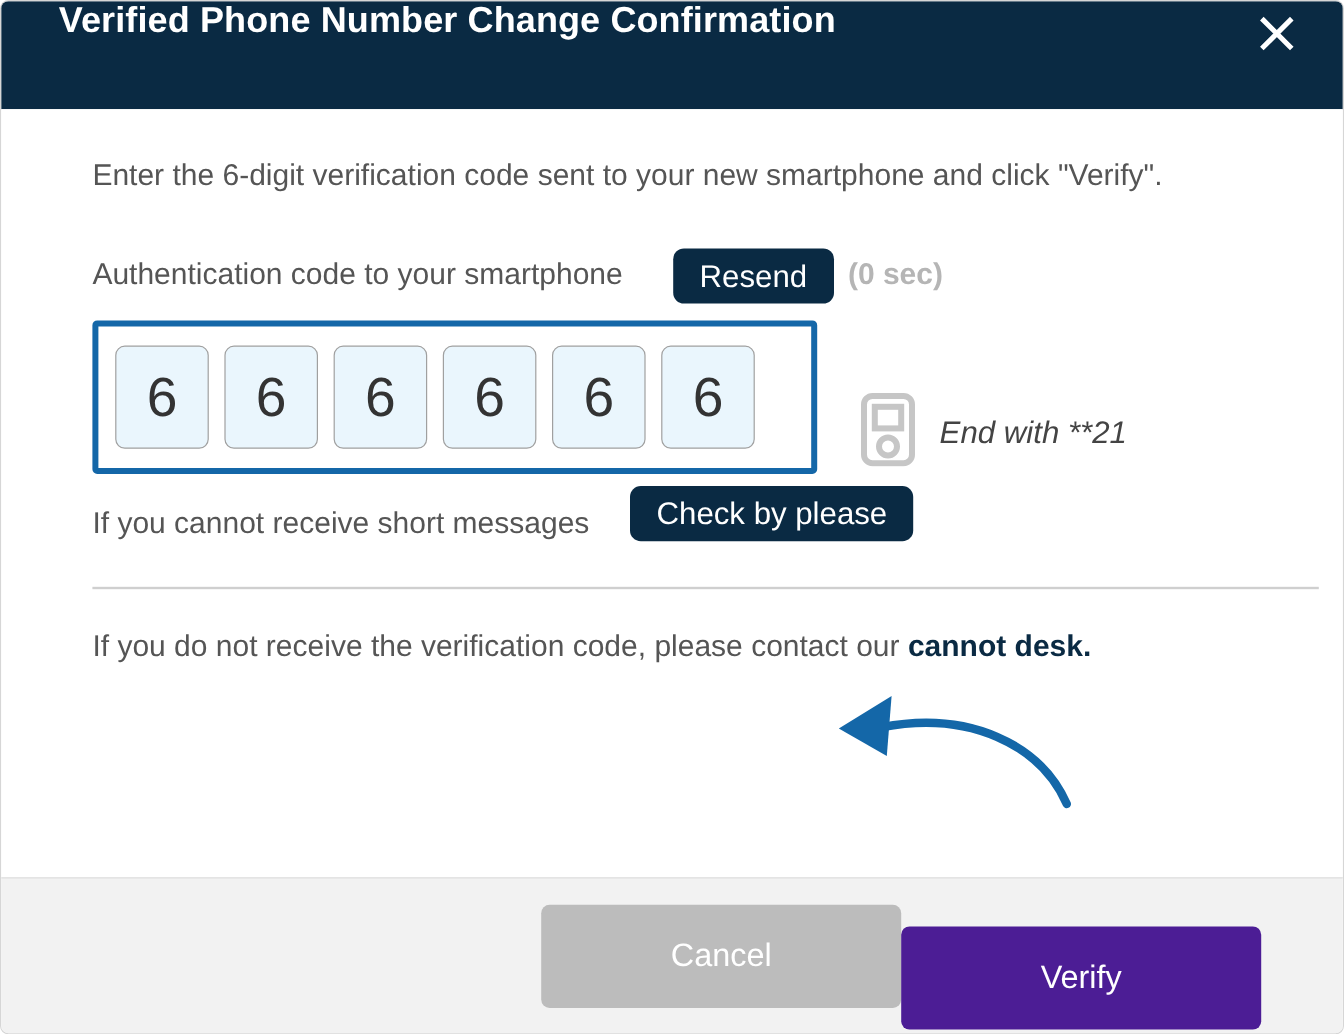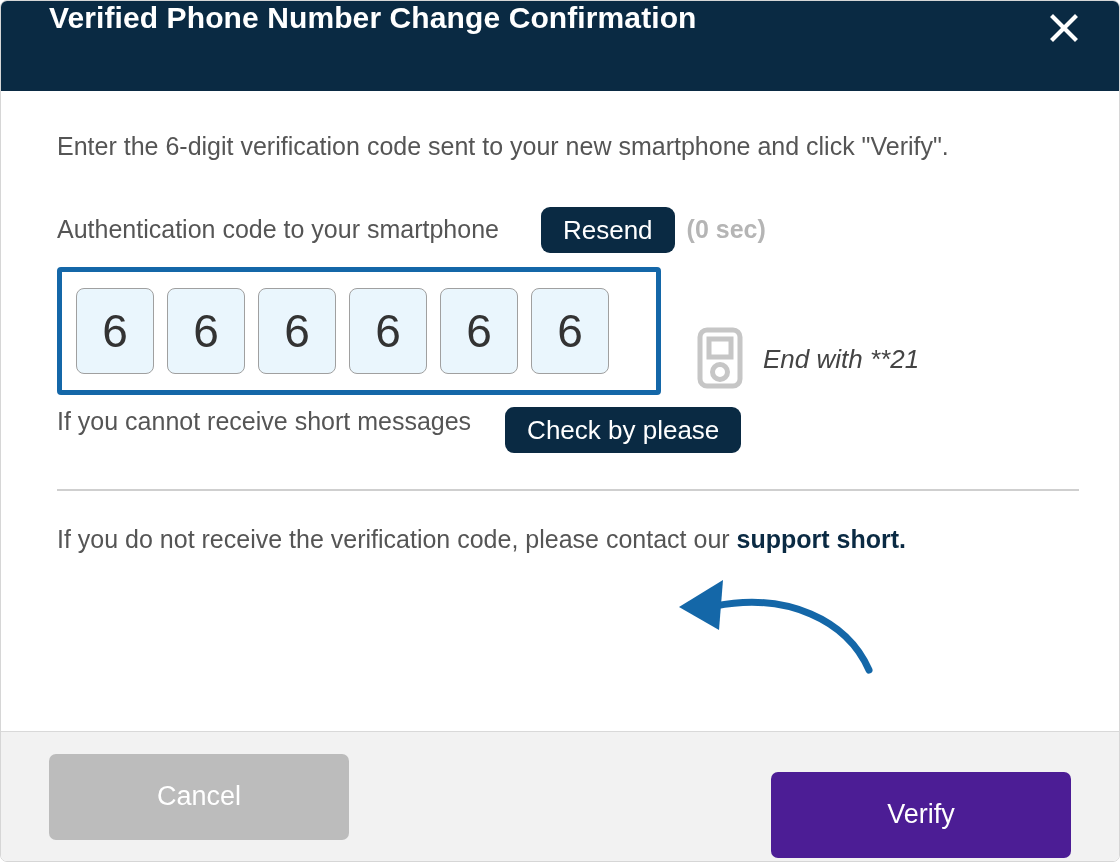--- a/index.html
+++ b/index.html
@@ -55,21 +55,21 @@
     background: transparent;
     border: none;
     padding: 0;
   }
   .close-btn svg { display: block; }
 
   
   .dialog-body {
     flex: 1;
     background: #ffffff;
-    padding: 38px 48px 0 56px;
+    padding: 38px 48px 0 76px;
     box-sizing: border-box;
     position: relative;
   }
 
   .intro-text {
     font-size: 25px;
     color: #555555;
     line-height: 1.42;
     max-width: 1020px;
     margin: 0 0 42px 0;
@@ -162,21 +162,21 @@
     left: 600px;
     top: 295px;
     width: 260px;
     height: 120px;
     pointer-events: none;
   }
 
   
   .voice-row {
     display: flex;
-    align-items: flex-start;
+    align-items: flex-end;
     margin-top: 12px;
     height: 44px;
   }
   .voice-label {
     font-size: 25px;
     color: #555555;
     margin-right: 34px;
     white-space: nowrap;
   }
 
@@ -202,22 +202,22 @@
   }
 
   
   .dialog-footer {
     height: 130px;
     min-height: 130px;
     background: #f2f2f2;
     border-top: 1px solid #d9d9d9;
     display: flex;
     align-items: center;
-    justify-content: space-between;
-    padding: 0 48px;
+    justify-content: flex-end;
+    padding: 0 68px;
     box-sizing: border-box;
   }
   .footer-btn {
     width: 300px;
     height: 86px;
     border: none;
     border-radius: 7px;
     font-size: 27px;
     font-family: "Liberation Sans", sans-serif;
     cursor: pointer;
@@ -281,21 +281,21 @@
       </span>
     </div>
 
     <div class="voice-row">
       <span class="voice-label">If you cannot receive short messages</span>
       <button class="pill-btn">Check by please</button>
     </div>
 
     <div class="divider"></div>
 
-    <p class="support-text"><span>If you do not receive the verification code, please contact our </span><a class="support-link">support short.</a></p>
+    <p class="support-text"><span>If you do not receive the verification code, please contact our </span><a class="support-link">cannot desk.</a></p>
   </div>
 
   <div class="dialog-footer">
     <button class="footer-btn btn-cancel">Cancel</button>
     <button class="footer-btn btn-verify">Verify</button>
   </div>
 
 </div>
 
 </body></html>

